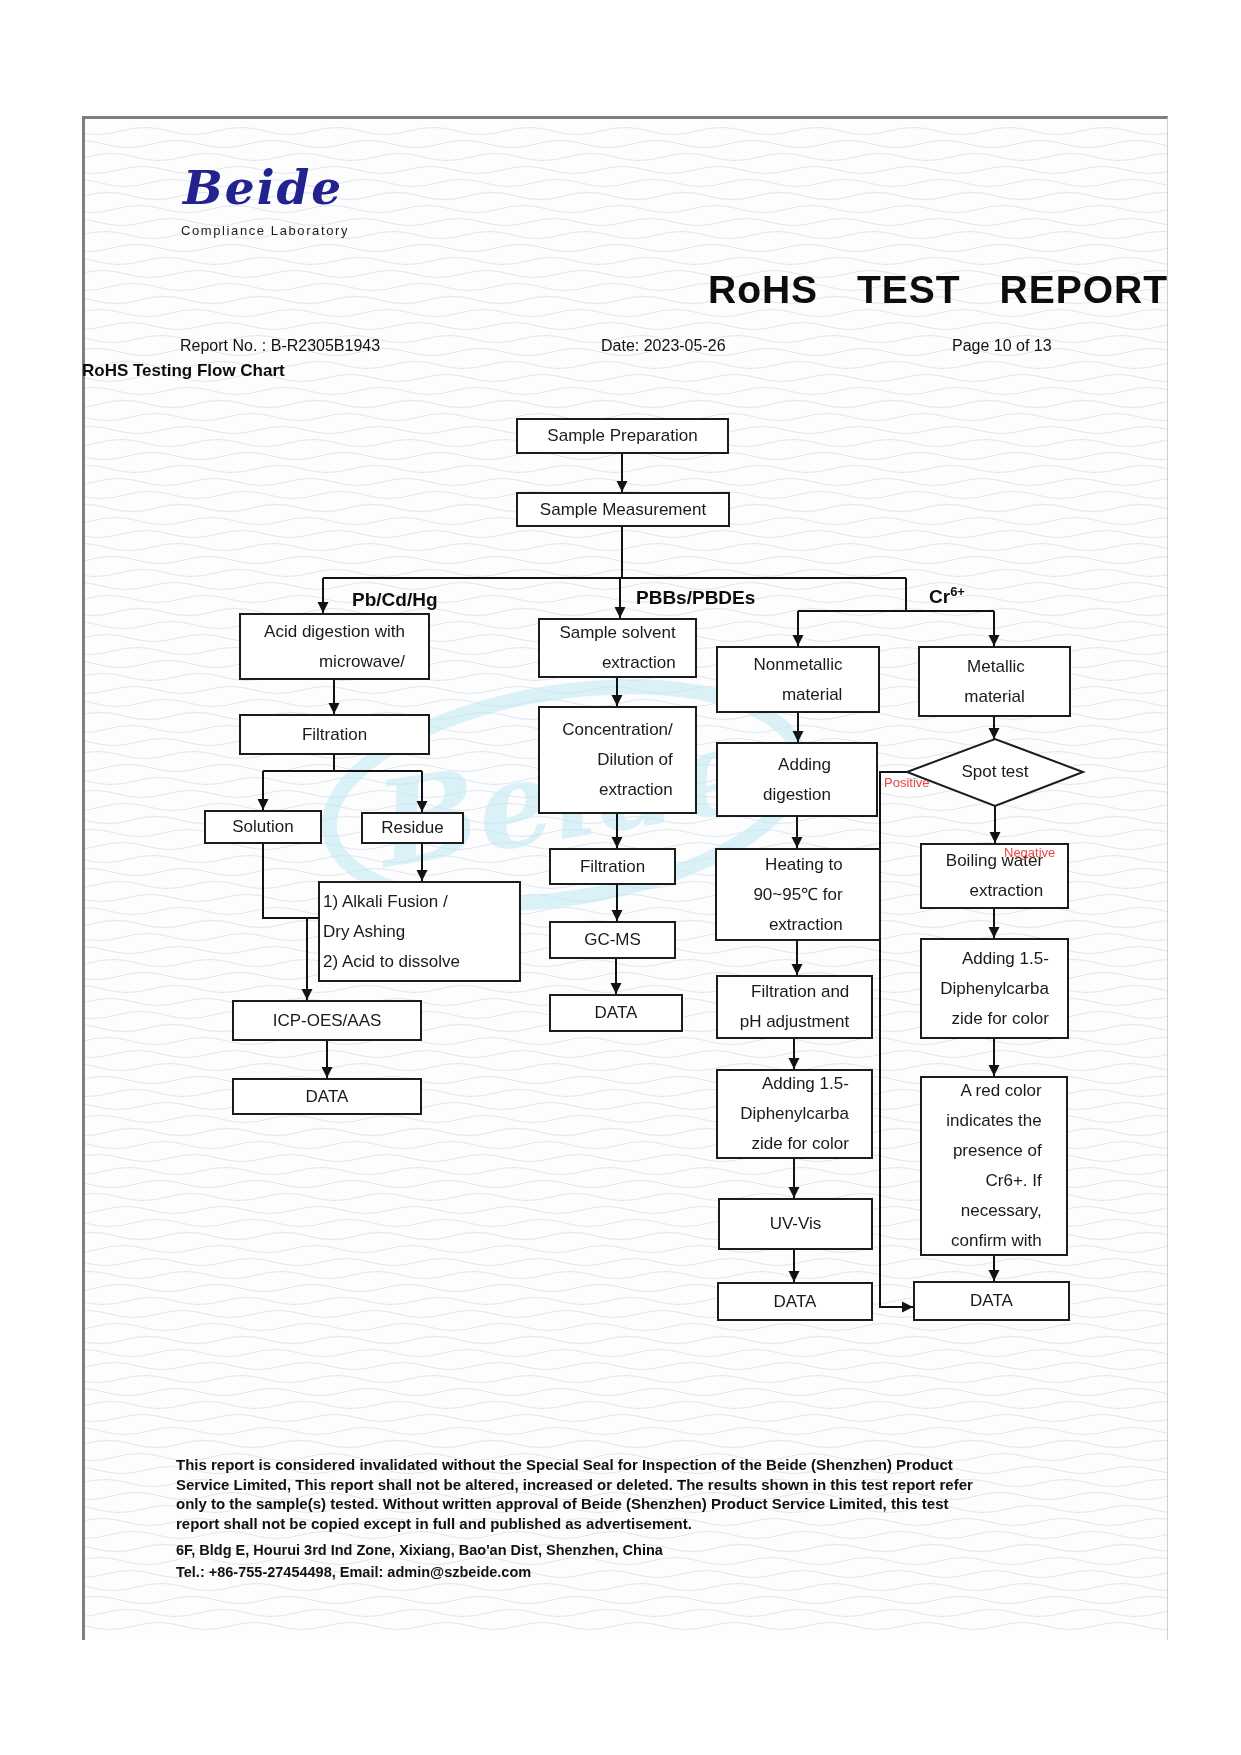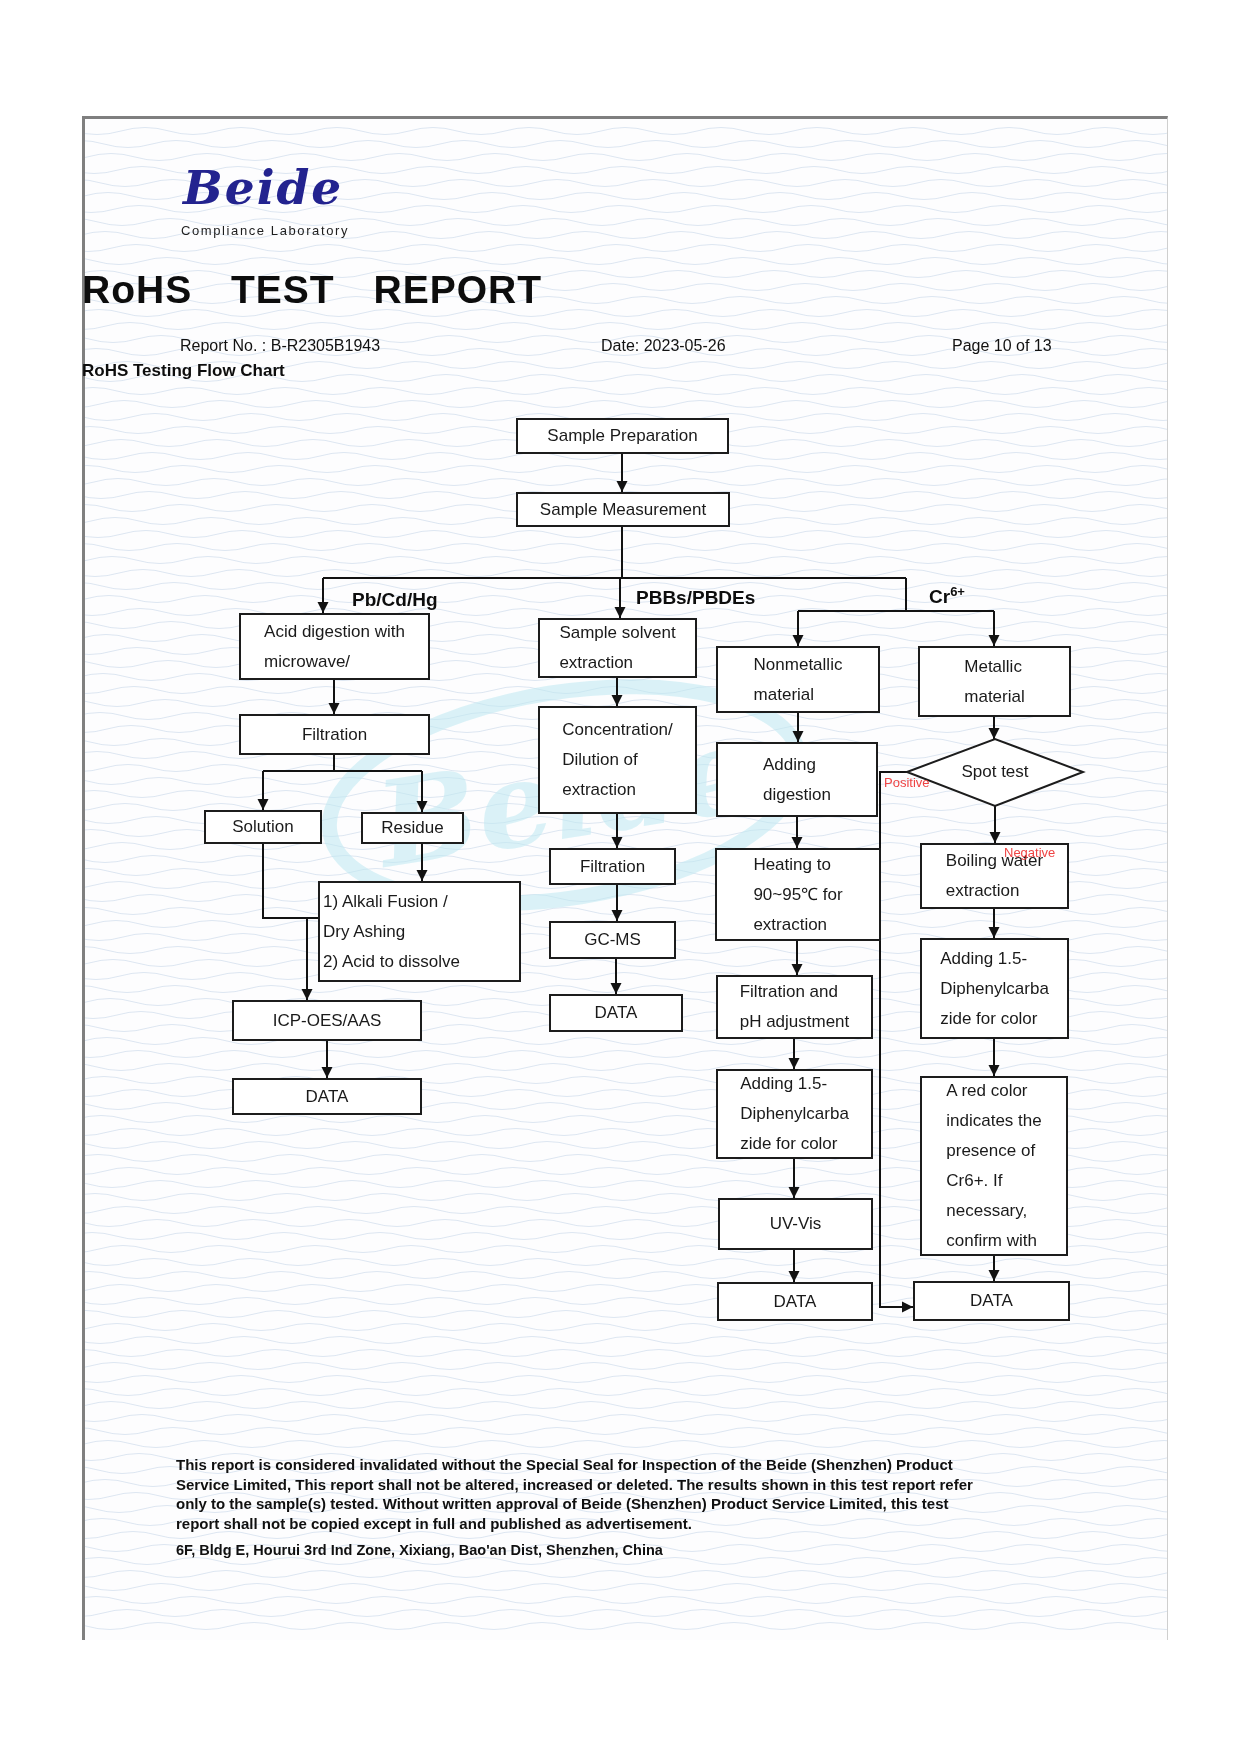--- a/index.html
+++ b/index.html
@@ -16,34 +16,34 @@
   .logo-name{
     position:absolute;left:183px;top:164px;
     font-family:"DejaVu Serif",serif;font-style:italic;font-weight:bold;
     font-size:47px;color:#23238f;letter-spacing:2px;line-height:1;
   }
   .logo-sub{
     position:absolute;left:181px;top:223px;font-size:13px;color:#1d1d1d;
     letter-spacing:1.6px;font-weight:500;
   }
   .doc-title{
-    position:absolute;left:82px;top:268px;width:1086px;text-align:left;
+    position:absolute;left:82px;top:268px;width:1086px;text-align:right;
     font-size:39px;font-weight:bold;letter-spacing:1px;word-spacing:27px;color:#0d0d0d;
   }
   .meta{position:absolute;top:337px;font-size:16px;color:#111;}
   .meta.report-no{left:180px;}
   .meta.date{left:601px;}
   .meta.page-no{left:952px;}
   .chart-title{
     position:absolute;left:82px;top:361px;width:1086px;
     font-size:17px;font-weight:bold;color:#0d0d0d;
   }
   .node{
     position:absolute;display:flex;align-items:center;justify-content:center;
-    text-align:left;background:#ffffff;border:2px solid #1c1c1c;
+    text-align:right;background:#ffffff;border:2px solid #1c1c1c;
     font-size:17px;line-height:30px;white-space:pre-line;box-sizing:border-box;
     color:#1a1a1a;z-index:4;
   }
   .node.left-align{justify-content:flex-start;text-align:left;padding-left:3px;}
   .diamond-label{
     position:absolute;display:flex;align-items:center;justify-content:center;
     font-size:17px;color:#1a1a1a;z-index:4;background:transparent;
   }
   .branch-label{position:absolute;font-weight:bold;font-size:19px;color:#0d0d0d;z-index:5;}
   .branch-label .sup{font-size:13px;position:relative;top:-7px;}
@@ -320,13 +320,14 @@
 <div class="branch-label" style="left:929px;top:586px;"><span>Cr</span><span class="sup">6+</span></div>
 <div class="flow-label" style="left:884px;top:743px;">Positive</div>
 <div class="flow-label" style="left:1004px;top:813px;">Negative</div>
 
 <div class="footer-disclaimer">This report is considered invalidated without the Special Seal for Inspection of the Beide (Shenzhen) Product
 Service Limited, This report shall not be altered, increased or deleted. The results shown in this test report refer
 only to the sample(s) tested. Without written approval of Beide (Shenzhen) Product Service Limited, this test
 report shall not be copied except in full and published as advertisement.</div>
 <div class="footer-company">
   <div>6F, Bldg E, Hourui 3rd Ind Zone, Xixiang, Bao'an Dist, Shenzhen, China</div>
+  <div>Tel.: +86-755-27454498, Email: admin@szbeide.com</div>
 </div>
 
 </body></html>

